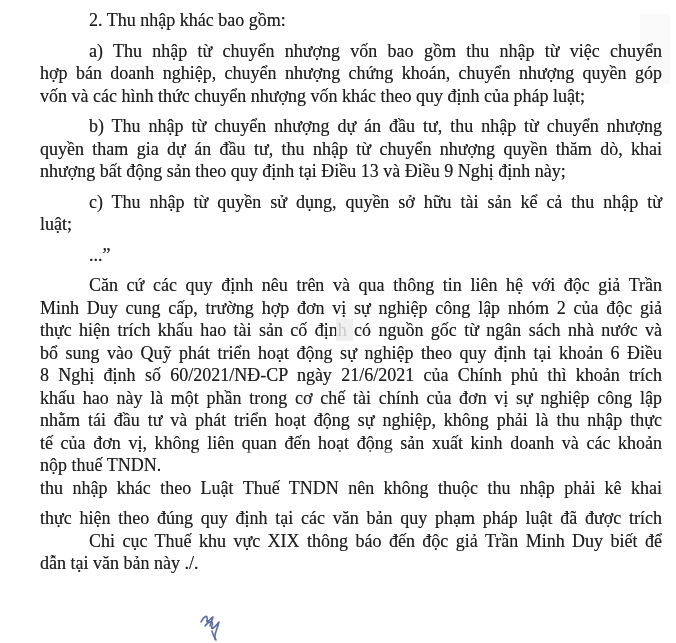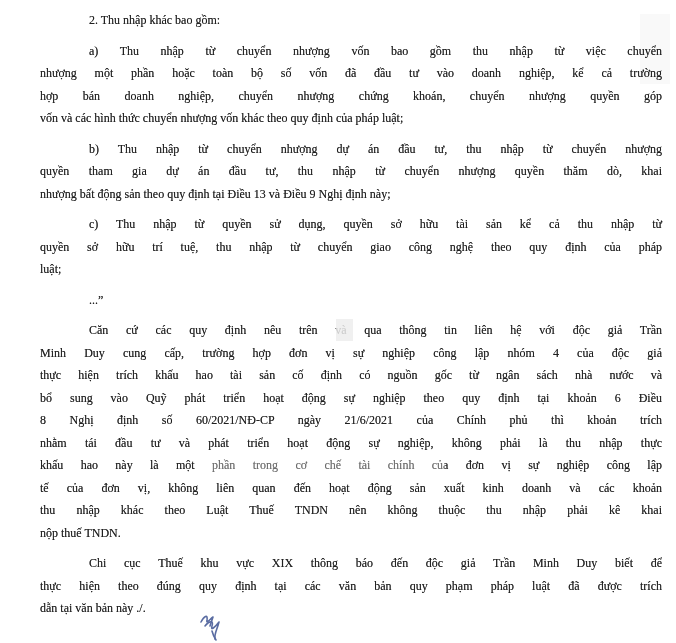--- a/index.html
+++ b/index.html
@@ -8,21 +8,21 @@
     background: #ffffff;
   }
   .page {
     position: relative;
     width: 676px;
     height: 643px;
     box-sizing: border-box;
     background: var(--page-bg, #ffffff);
     color: var(--text-color, #1f1f1f);
     font-family: "Liberation Serif", "DejaVu Serif", serif;
-    font-size: 12px;
+    font-size: 18px;
     padding: 9px 14px 0 40px;
     overflow: hidden;
     
     text-shadow: 0 0 0.3px rgba(0,0,0,0.55);
   }
   .para {
     margin: 0 0 8px 0;
   }
   .line {
     line-height: 22.5px;
@@ -83,57 +83,55 @@
 <body>
 
 <div class="page">
 
   <div class="para">
       <div class="line first last">2. Thu nhập khác bao gồm:</div>
     </div>
 
   <div class="para">
       <div class="line first">a) Thu nhập từ chuyển nhượng vốn bao gồm thu nhập từ việc chuyển</div>
-      <div class="line">nhượng một phần hoặc toàn bộ số vốn đã đầu tư vào doanh nghiệp, kể cả trường</div>
       <div class="line">hợp bán doanh nghiệp, chuyển nhượng chứng khoán, chuyển nhượng quyền góp</div>
       <div class="line last">vốn và các hình thức chuyển nhượng vốn khác theo quy định của pháp luật;</div>
     </div>
 
   <div class="para">
       <div class="line first">b) Thu nhập từ chuyển nhượng dự án đầu tư, thu nhập từ chuyển nhượng</div>
       <div class="line">quyền tham gia dự án đầu tư, thu nhập từ chuyển nhượng quyền thăm dò, khai</div>
       <div class="line last">nhượng bất động sản theo quy định tại Điều 13 và Điều 9 Nghị định này;</div>
     </div>
 
   <div class="para">
       <div class="line first">c) Thu nhập từ quyền sử dụng, quyền sở hữu tài sản kể cả thu nhập từ</div>
-      <div class="line">quyền sở hữu trí tuệ, thu nhập từ chuyển giao công nghệ theo quy định của pháp</div>
       <div class="line last">luật;</div>
     </div>
 
   <div class="para">
       <div class="line first last">...”</div>
     </div>
 
   <div class="para">
       <div class="line first">Căn cứ các quy định nêu trên và qua thông tin liên hệ với độc giả Trần</div>
-      <div class="line">Minh Duy cung cấp, trường hợp đơn vị sự nghiệp công lập nhóm 4 của độc giả</div>
+      <div class="line">Minh Duy cung cấp, trường hợp đơn vị sự nghiệp công lập nhóm 2 của độc giả</div>
       <div class="line">thực hiện trích khấu hao tài sản cố định có nguồn gốc từ ngân sách nhà nước và</div>
       <div class="line">bổ sung vào Quỹ phát triển hoạt động sự nghiệp theo quy định tại khoản 6 Điều</div>
       <div class="line">8 Nghị định số 60/2021/NĐ-CP ngày 21/6/2021 của Chính phủ thì khoản trích</div>
+      <div class="line">khấu hao này là một phần trong cơ chế tài chính của đơn vị sự nghiệp công lập</div>
       <div class="line">nhằm tái đầu tư và phát triển hoạt động sự nghiệp, không phải là thu nhập thực</div>
-      <div class="line">khấu hao này là một phần trong cơ chế tài chính của đơn vị sự nghiệp công lập</div>
       <div class="line">tế của đơn vị, không liên quan đến hoạt động sản xuất kinh doanh và các khoản</div>
+      <div class="line last">nộp thuế TNDN.</div>
       <div class="line">thu nhập khác theo Luật Thuế TNDN nên không thuộc thu nhập phải kê khai</div>
-      <div class="line last">nộp thuế TNDN.</div>
     </div>
 
   <div class="para">
+      <div class="line">thực hiện theo đúng quy định tại các văn bản quy phạm pháp luật đã được trích</div>
       <div class="line first">Chi cục Thuế khu vực XIX thông báo đến độc giả Trần Minh Duy biết để</div>
-      <div class="line">thực hiện theo đúng quy định tại các văn bản quy phạm pháp luật đã được trích</div>
       <div class="line last">dẫn tại văn bản này ./.</div>
     </div>
 
   <div class="artifact artifact-band"></div>
   <div class="artifact artifact-smudge"></div>
   <div class="artifact artifact-corner"></div>
 
   <svg class="pen-flourish" viewBox="0 0 28 31" aria-hidden="true">
     <path class="pen-stroke" d="M2,11 C5,5 9,3 8,9 C7,14 11,8 14,6 L11,15"></path>
     <path class="pen-stroke" d="M6,15 C10,10 15,9 13,15 C11,21 17,15 20,11 C18,19 15,23 16,28"></path>

